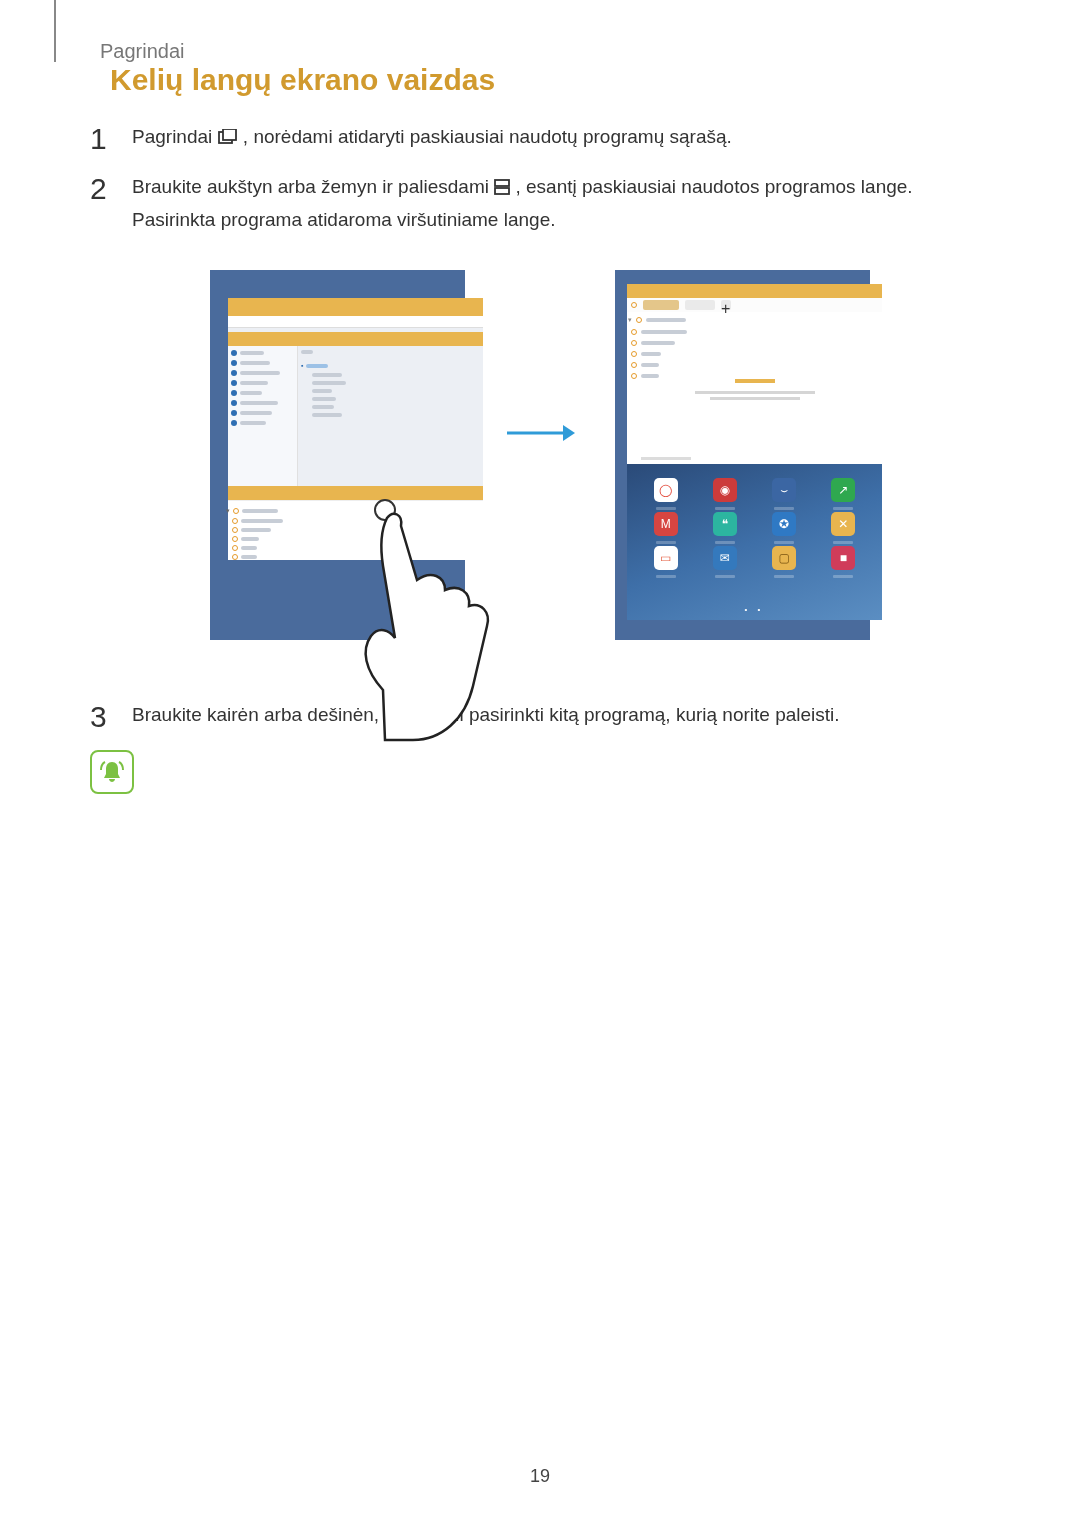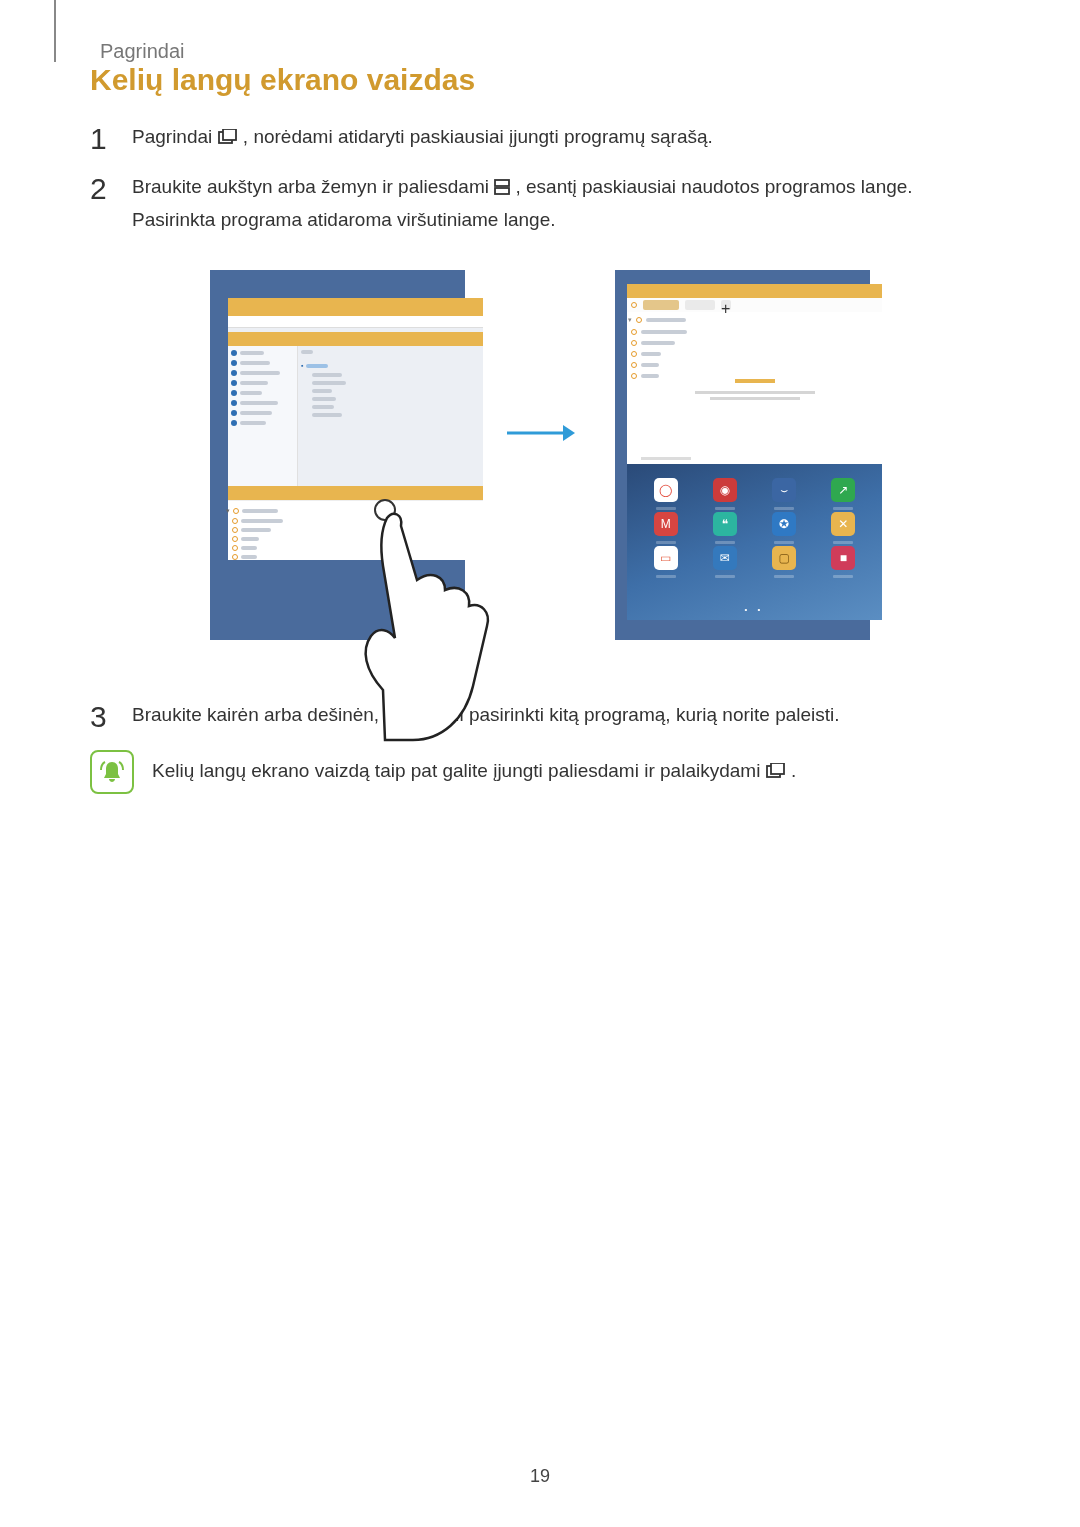--- a/index.html
+++ b/index.html
@@ -25,20 +25,21 @@
   .breadcrumb {
     color: #777;
     font-size: 20px;
     margin-left: 10px;
   }
   h2.section-title {
     color: #d19a2e;
     font-size: 30px;
     font-weight: bold;
     margin-bottom: 25px;
+    margin-left: 20px;
   }
   .steps { }
   .step {
     display: flex;
     align-items: flex-start;
     margin-bottom: 18px;
   }
   .step-num {
     font-size: 30px;
     color: #333;
@@ -198,21 +199,21 @@
     <div class="step">
       <div class="step-num">1</div>
       <div class="step-text">
         <span>Pagrindai </span>
         <span class="inline-icon">
           <svg width="20" height="16" viewBox="0 0 20 16">
             <rect x="1" y="3" width="13" height="11" fill="none" stroke="#333" stroke-width="1.8"></rect>
             <rect x="5" y="0" width="13" height="11" fill="#fff" stroke="#333" stroke-width="1.8"></rect>
           </svg>
         </span>
-        <span>, norėdami atidaryti paskiausiai įjungti programų sąrašą.</span>
+        <span>, norėdami atidaryti paskiausiai naudotų programų sąrašą.</span>
       </div>
     </div>
 
     <div class="step">
       <div class="step-num">2</div>
       <div class="step-text">
         <span>Braukite aukštyn arba žemyn ir paliesdami </span>
         <span class="inline-icon">
           <svg width="16" height="16" viewBox="0 0 16 16">
             <rect x="1" y="1" width="14" height="6" fill="none" stroke="#333" stroke-width="1.8"></rect>
@@ -431,28 +432,18 @@
 
     <div class="tip-row">
       <div class="tip-icon">
         <svg width="26" height="26" viewBox="0 0 26 26">
           <path d="M13 3 C9 3 7 6 7 10 L7 15 L5 19 L21 19 L19 15 L19 10 C19 6 17 3 13 3 Z" fill="#7cc142"></path>
           <path d="M10 20 C10 22 12 23 13 23 C14 23 16 22 16 20 Z" fill="#7cc142"></path>
           <path d="M2 11 C2 7 4 4 6 3" fill="none" stroke="#7cc142" stroke-width="2"></path>
           <path d="M24 11 C24 7 22 4 20 3" fill="none" stroke="#7cc142" stroke-width="2"></path>
         </svg>
       </div>
-      <div class="tip-text">
-        <span>Kelių langų ekrano vaizdą taip pat galite įjungti paliesdami ir palaikydami </span>
-        <span class="inline-icon">
-          <svg width="20" height="16" viewBox="0 0 20 16">
-            <rect x="1" y="3" width="13" height="11" fill="none" stroke="#333" stroke-width="1.8"></rect>
-            <rect x="5" y="0" width="13" height="11" fill="#fff" stroke="#333" stroke-width="1.8"></rect>
-          </svg>
-        </span>
-        <span>.</span>
-      </div>
     </div>
 
   </div>
 </div>
 
 <div class="page-num">19</div>
 
 </body></html>

